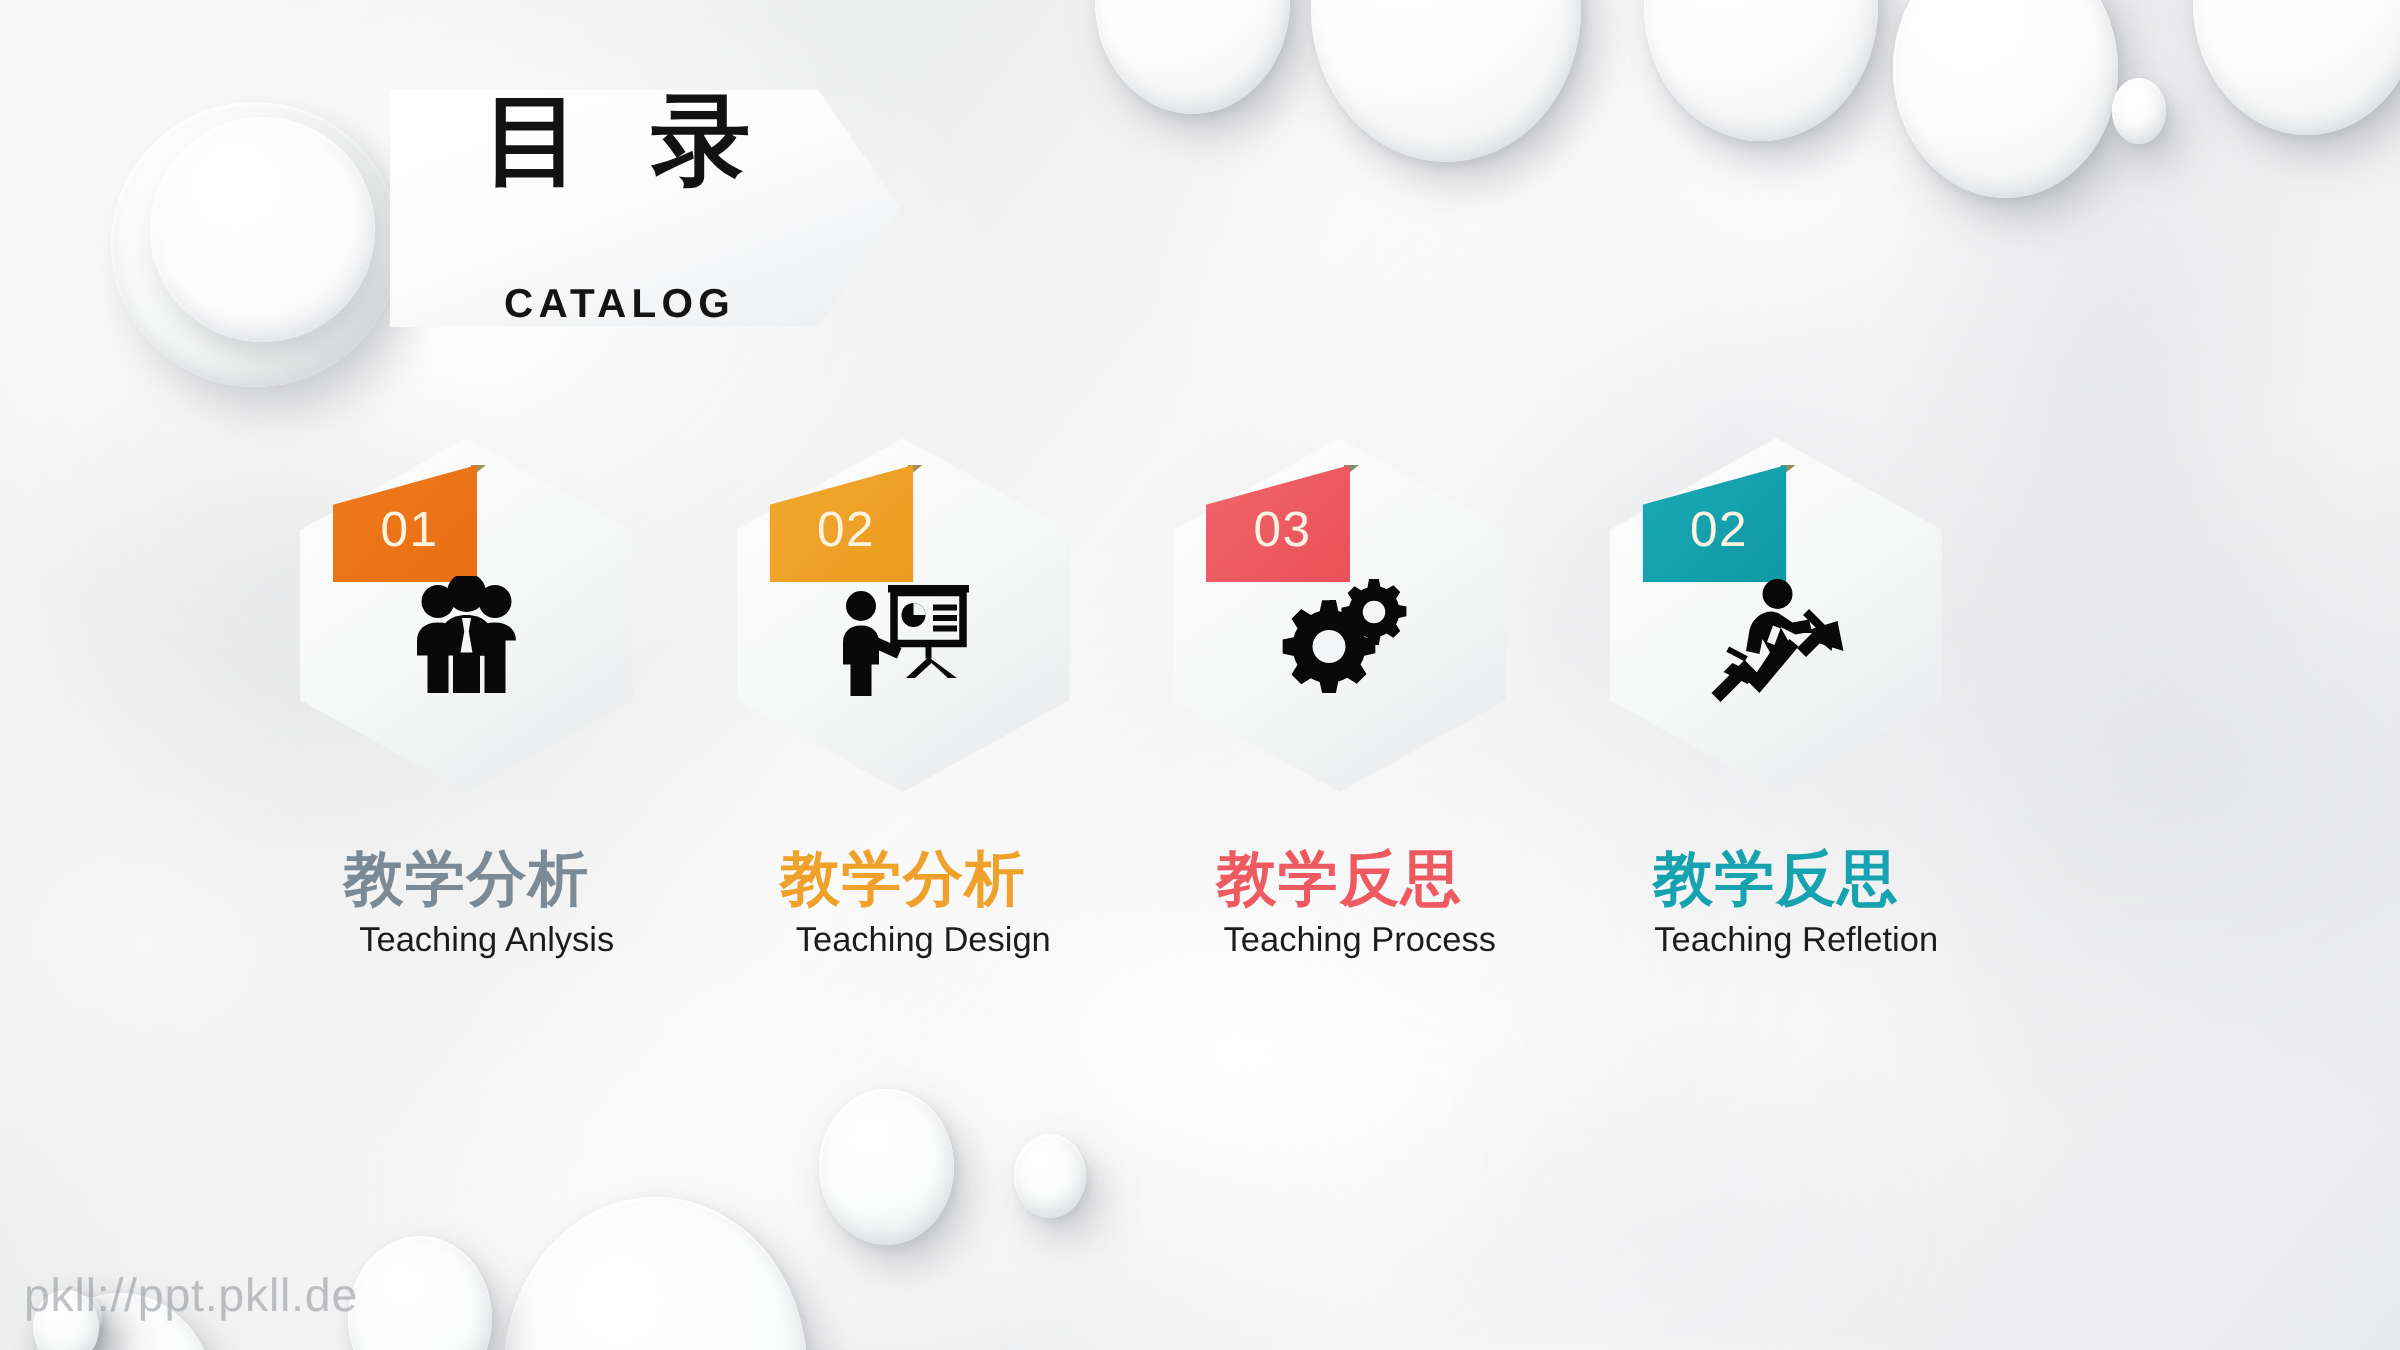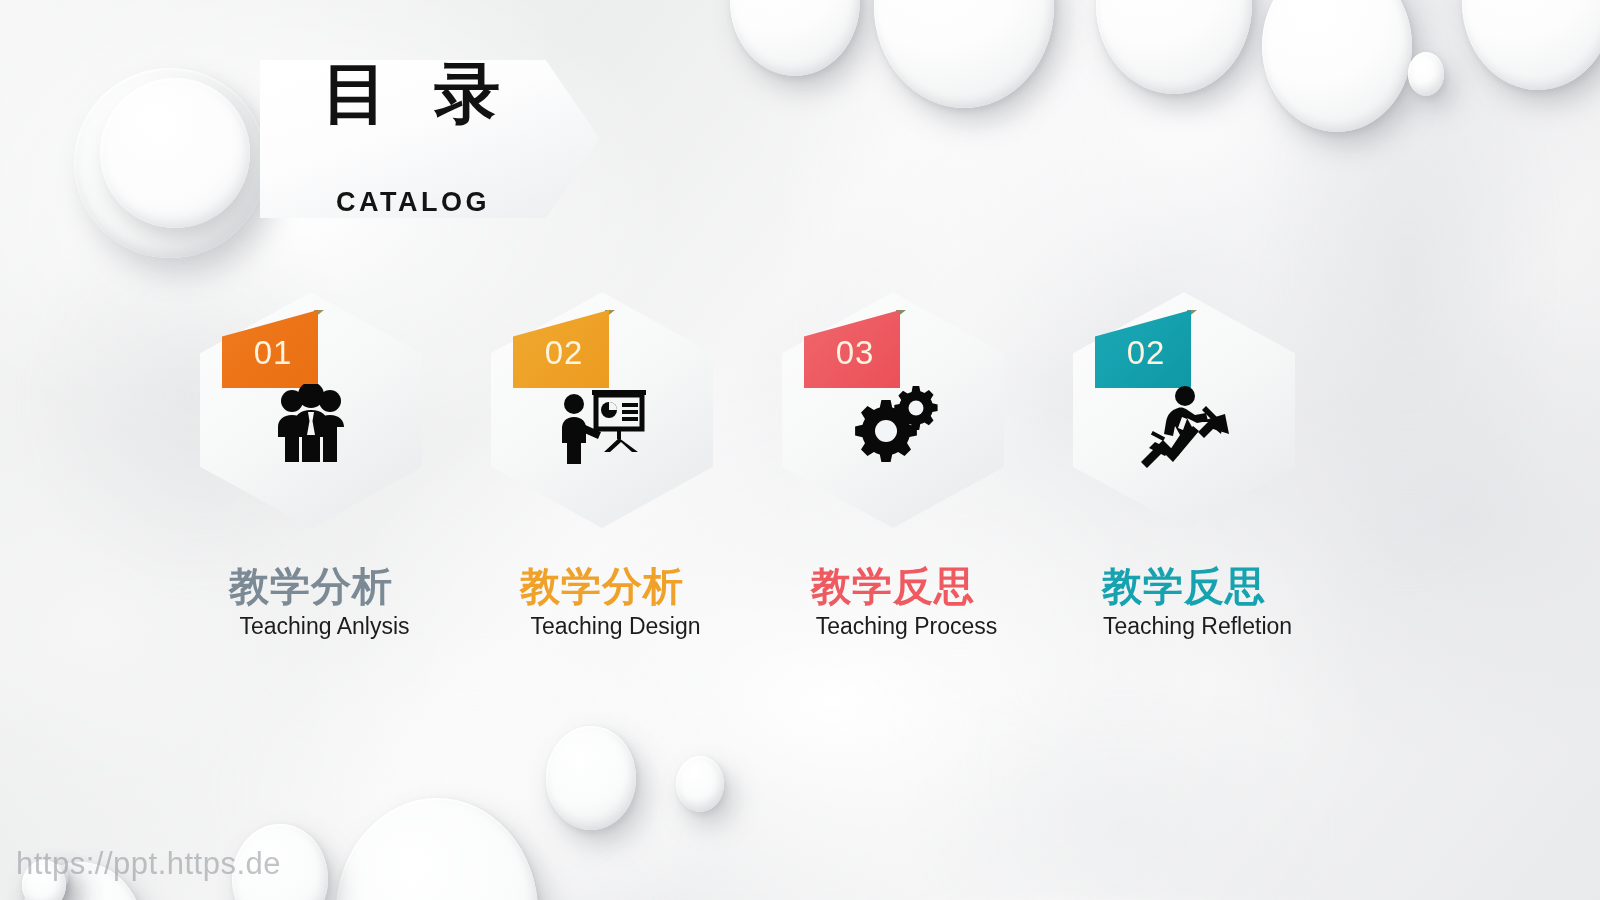--- a/index.html
+++ b/index.html
@@ -351,15 +351,15 @@
             <path d="M18 58l16 8-6 6-16-8z"></path>
           </svg>
         </div>
       </div>
       <div class="cap-cn" style="color:#17A2B0">教学反思</div>
       <div class="cap-en">Teaching Refletion</div>
     </div>
 
   </div>
 
-  <div class="watermark">https://ppt.https.de</div>
+  <div class="watermark">pkll://ppt.pkll.de</div>
 
 </div>
 
 </body></html>

